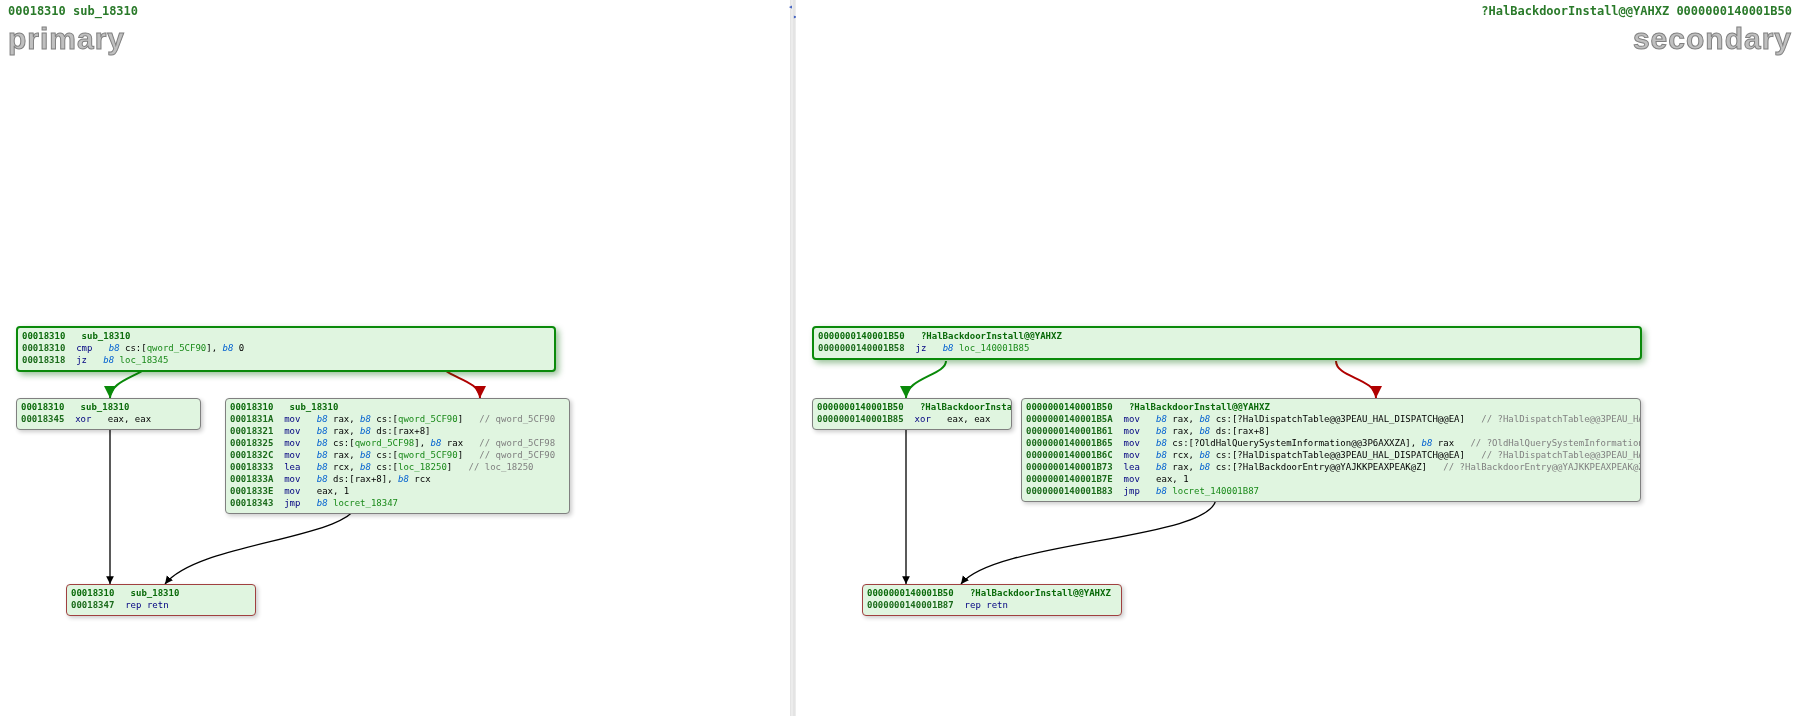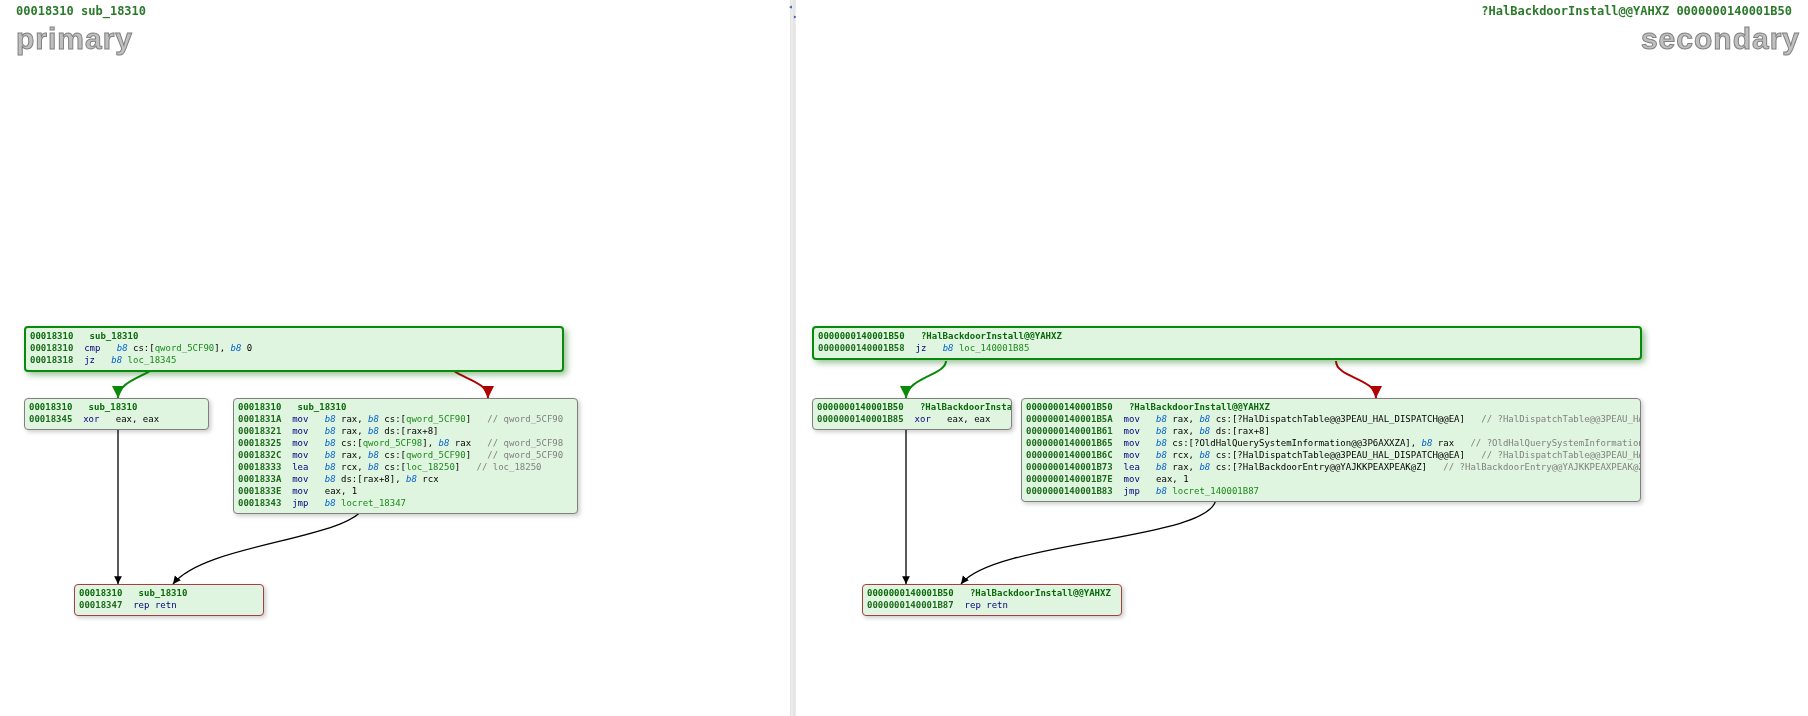--- a/index.html
+++ b/index.html
@@ -13,21 +13,21 @@
     height: 716px;
     overflow: hidden;
     position: relative;
   }
   .pane {
     position: absolute;
     top: 0;
     bottom: 0;
     background: #ffffff;
   }
-  .pane-left { left: 8px; width: 790px; padding-left: 28px; }
+  .pane-left { left: 0; width: 790px; padding-left: 28px; }
   .pane-right { left: 796px; right: 0; }
   .splitter {
     position: absolute;
     left: 790px;
     top: 0;
     bottom: 0;
     width: 6px;
     background: linear-gradient(to right, #e0e0e0 0, #f0f0f0 2px, #e0e0e0 4px, #f0f0f0 6px);
     cursor: col-resize;
   }
@@ -54,21 +54,21 @@
     top: 22px;
     font-size: 30px;
     font-weight: bold;
     font-family: sans-serif;
     color: #c0c0c0;
     -webkit-text-stroke: 1px #808080;
     text-shadow: 1px 1px 0 #fff;
     letter-spacing: 1px;
   }
   .watermark.left { left: 8px; }
-  .watermark.right { right: 8px; }
+  .watermark.right { right: 16px; }
 
   svg.arrows { position:absolute; top:0; left:0; pointer-events:none; }
 
   .block {
     position: absolute;
     background: #e0f5e0;
     border: 1px solid #808080;
     border-radius: 4px;
     box-shadow: 2px 2px 4px rgba(0,0,0,0.2);
     padding: 2px 4px 4px 4px;

